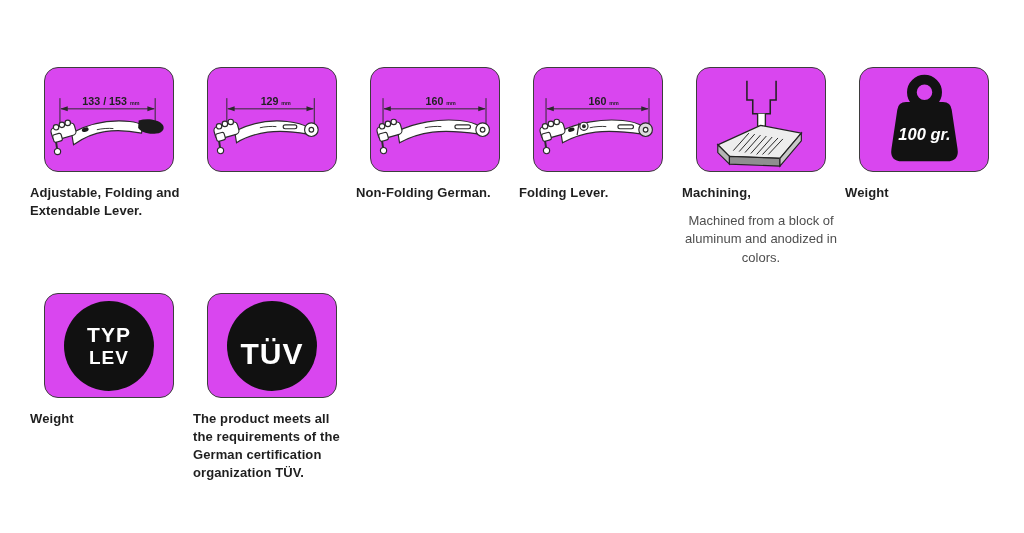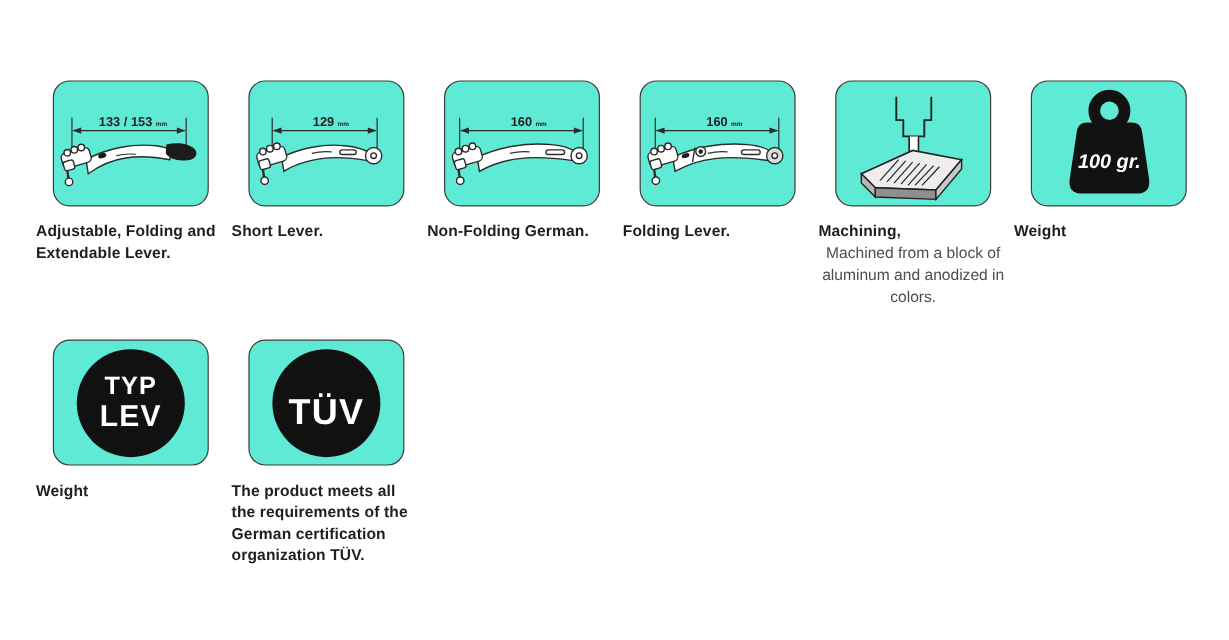--- a/index.html
+++ b/index.html
@@ -7,39 +7,39 @@
     width:1024px;height:533px;overflow:hidden;
     font-family:"Liberation Sans", sans-serif;
     color:#1f1f1f;
   }
   .rows{padding:67px 0 0 44px;}
   .row{display:flex;gap:33px;}
   .row2{margin-top:26px;}
   .card{width:130px;flex:0 0 130px;}
   .icon-box{
     width:130px;height:105px;box-sizing:border-box;
-    border:1.6px solid #3d3d3d;border-radius:14px;background:#5eead4;
+    border:1.6px solid #3d3d3d;border-radius:14px;background:#d946ef;
     display:flex;align-items:center;justify-content:center;
   }
   .card-label{
     width:158px;margin:12px 0 0 -14px;text-align:left;
     font-size:13px;font-weight:bold;color:#1f1f1f;line-height:1.38;
     letter-spacing:.1px;
   }
   .card-sub{
-    width:158px;margin:0 0 0 -14px;text-align:center;
+    width:158px;margin:10px 0 0 -14px;text-align:center;
     font-size:13px;font-weight:normal;color:#4e4e4e;line-height:1.42;
   }
   .badge-circle{
     width:90px;height:90px;border-radius:50%;background:#111111;color:#ffffff;
     display:flex;flex-direction:column;align-items:center;justify-content:center;
     line-height:1;
   }
   .typ-l1{font-size:21px;font-weight:bold;letter-spacing:1px;}
-  .typ-l2{font-size:25px;font-weight:bold;margin-top:3px;letter-spacing:1px;}
+  .typ-l2{font-size:19px;font-weight:bold;margin-top:3px;letter-spacing:1px;}
   .abe-l1{font-size:33px;font-weight:bold;letter-spacing:.5px;}
   .abe-l2{font-size:22px;font-weight:bold;margin-top:1px;letter-spacing:.5px;}
   .tuv-l1{font-size:30px;font-weight:bold;letter-spacing:1px;margin-top:16px;}
   svg text{font-family:"Liberation Sans", sans-serif;}
   .dim-num{font-size:11px;font-weight:bold;fill:#222222;}
   .dim-unit{font-size:5.5px;font-weight:bold;fill:#222222;}
   .weight-txt{font-size:17px;font-weight:bold;font-style:italic;fill:#ffffff;}
 </style>
 </head>
 <body>
@@ -99,21 +99,20 @@
             <circle cx="10" cy="59" r="2.8"></circle>
             <circle cx="16" cy="56.5" r="2.8"></circle>
             <circle cx="22" cy="54.5" r="2.8"></circle>
             <rect x="7" y="66" width="9" height="8" rx="2" transform="rotate(-16 11 70)"></rect>
             <line x1="10" y1="74" x2="11" y2="81" stroke-width="2"></line>
             <circle cx="11.5" cy="84" r="3.2"></circle>
           </g>
           <path d="M52,60.5 C57,59.3 64,58.8 69,59.3" stroke="#333" stroke-width="1" fill="none"></path>
         </svg>
       </div>
-      <div class="card-label">Short Lever.</div>
     </div>
 
     <div class="card">
       <div class="icon-box">
         <svg width="127" height="102" viewBox="0 0 130 105">
           <g stroke="#2b2b2b" stroke-width="1">
             <line x1="11" y1="30" x2="11" y2="58"></line>
             <line x1="117" y1="30" x2="117" y2="58"></line>
             <line x1="12" y1="41" x2="116" y2="41"></line>
           </g>

